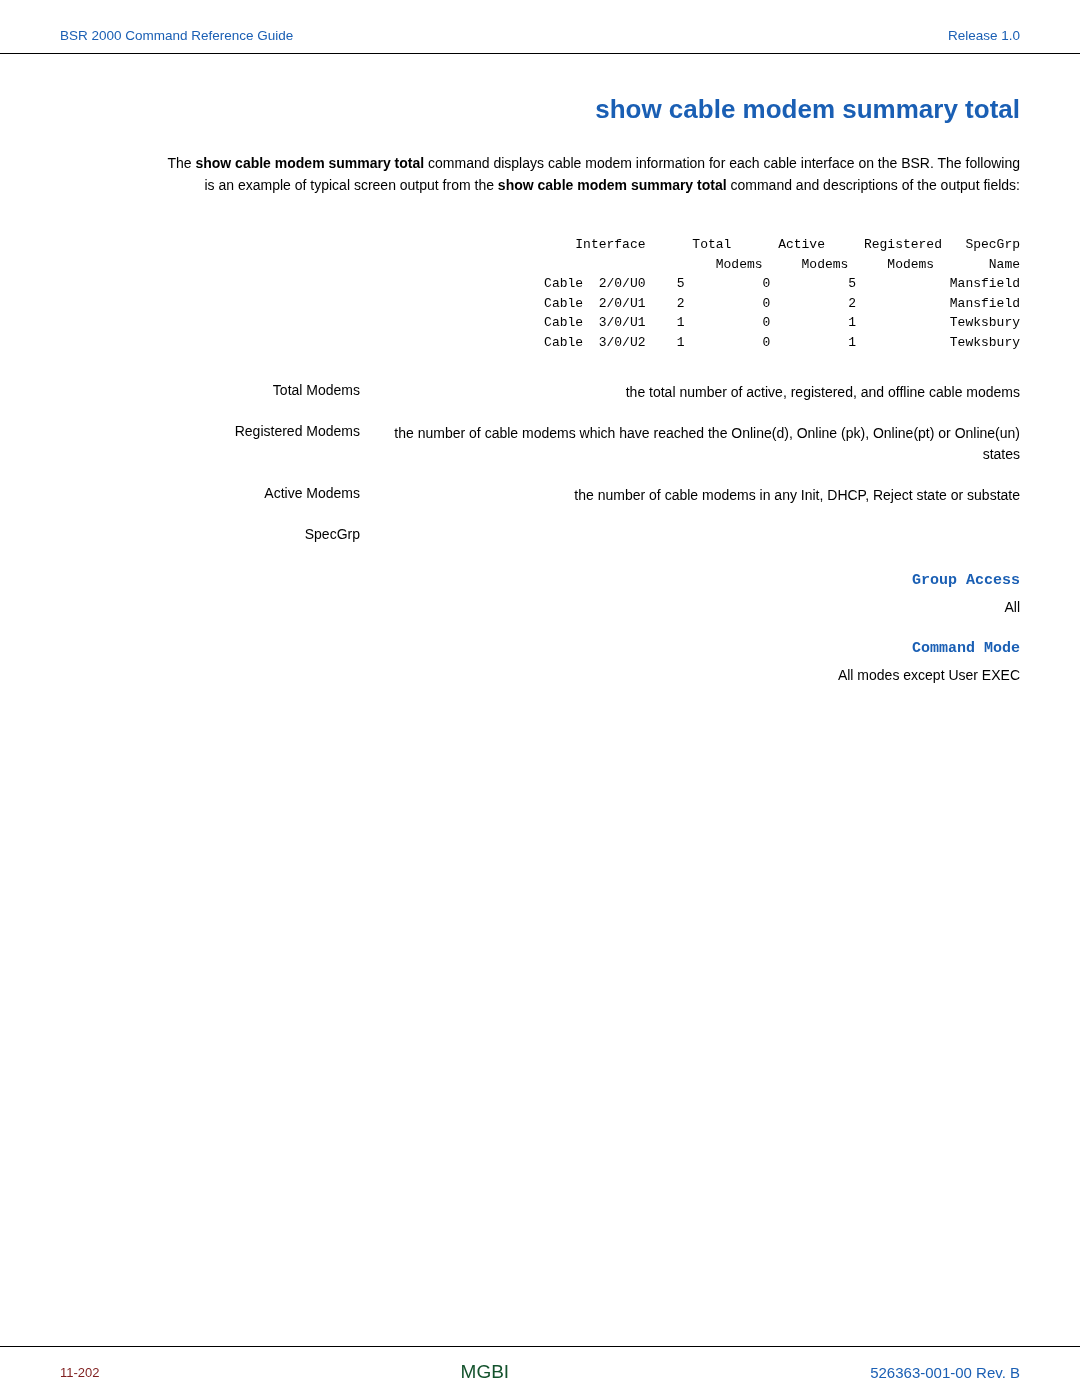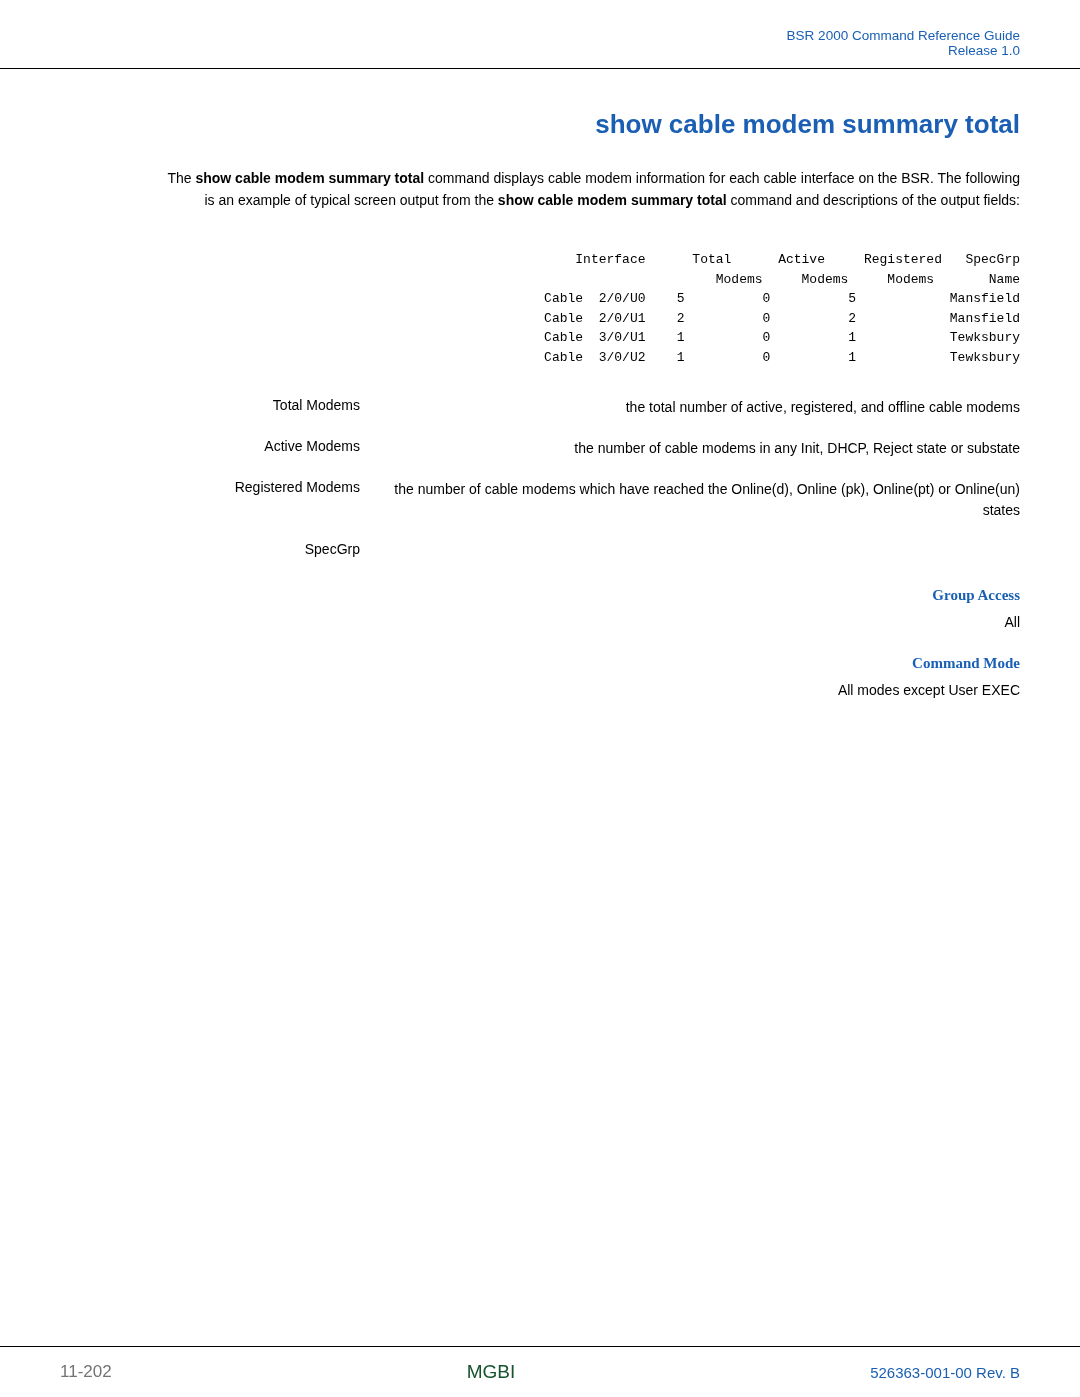--- a/index.html
+++ b/index.html
@@ -26,21 +26,20 @@
       position: relative;
     }
 
     
     .page-header {
       padding: 28px 60px 10px 60px;
       border-bottom: 1.5px solid #000;
       display: flex;
       justify-content: space-between;
       align-items: flex-end;
-      flex-direction: column;
     }
 
     .header-left {
       color: #1a5fb4;
       font-size: 13.5px;
     }
 
     .header-right {
       color: #1a5fb4;
       font-size: 13.5px;
@@ -116,21 +115,21 @@
       line-height: 1.5;
       font-family: Arial, Helvetica, sans-serif;
     }
 
     
     .section-heading {
       font-size: 15px;
       font-weight: bold;
       color: #1a5fb4;
       margin-bottom: 8px;
-      font-family: Liberation Serif, serif;
+      font-family: Liberation Mono, monospace;
       margin-top: 12px;
     }
 
     .section-block {
       margin-bottom: 22px;
     }
 
     .section-content {
       margin-left: 100px;
       font-size: 14px;
@@ -145,22 +144,22 @@
       left: 0;
       right: 0;
       padding: 14px 60px;
       border-top: 1.5px solid #000;
       display: flex;
       justify-content: space-between;
       align-items: center;
     }
 
     .footer-left {
-      color: #737373;
-      font-size: 17px;
+      color: #7f1d1d;
+      font-size: 13px;
     }
 
     .footer-center {
       color: #14532d;
       font-size: 19px;
     }
 
     .footer-right {
       color: #1a5fb4;
       font-size: 15px;
@@ -198,27 +197,27 @@
 
     <div class="field-descriptions">
 
 
       <div class="field-row">
         <div class="field-name">Total Modems</div>
         <div class="field-desc">the total number of active, registered, and offline cable modems</div>
       </div>
 
       <div class="field-row">
+        <div class="field-name">Registered Modems</div>
+        <div class="field-desc">the number of cable modems which have reached the Online(d), Online (pk), Online(pt) or Online(un) states</div>
+      </div>
+
+      <div class="field-row">
         <div class="field-name">Active Modems</div>
         <div class="field-desc">the number of cable modems in any Init, DHCP, Reject state or substate</div>
-      </div>
-
-      <div class="field-row">
-        <div class="field-name">Registered Modems</div>
-        <div class="field-desc">the number of cable modems which have reached the Online(d), Online (pk), Online(pt) or Online(un) states</div>
       </div>
 
       <div class="field-row">
         <div class="field-name">SpecGrp</div>
       </div>
 
     </div>
 
     <div class="section-block">
       <div class="section-heading">Group Access</div>

